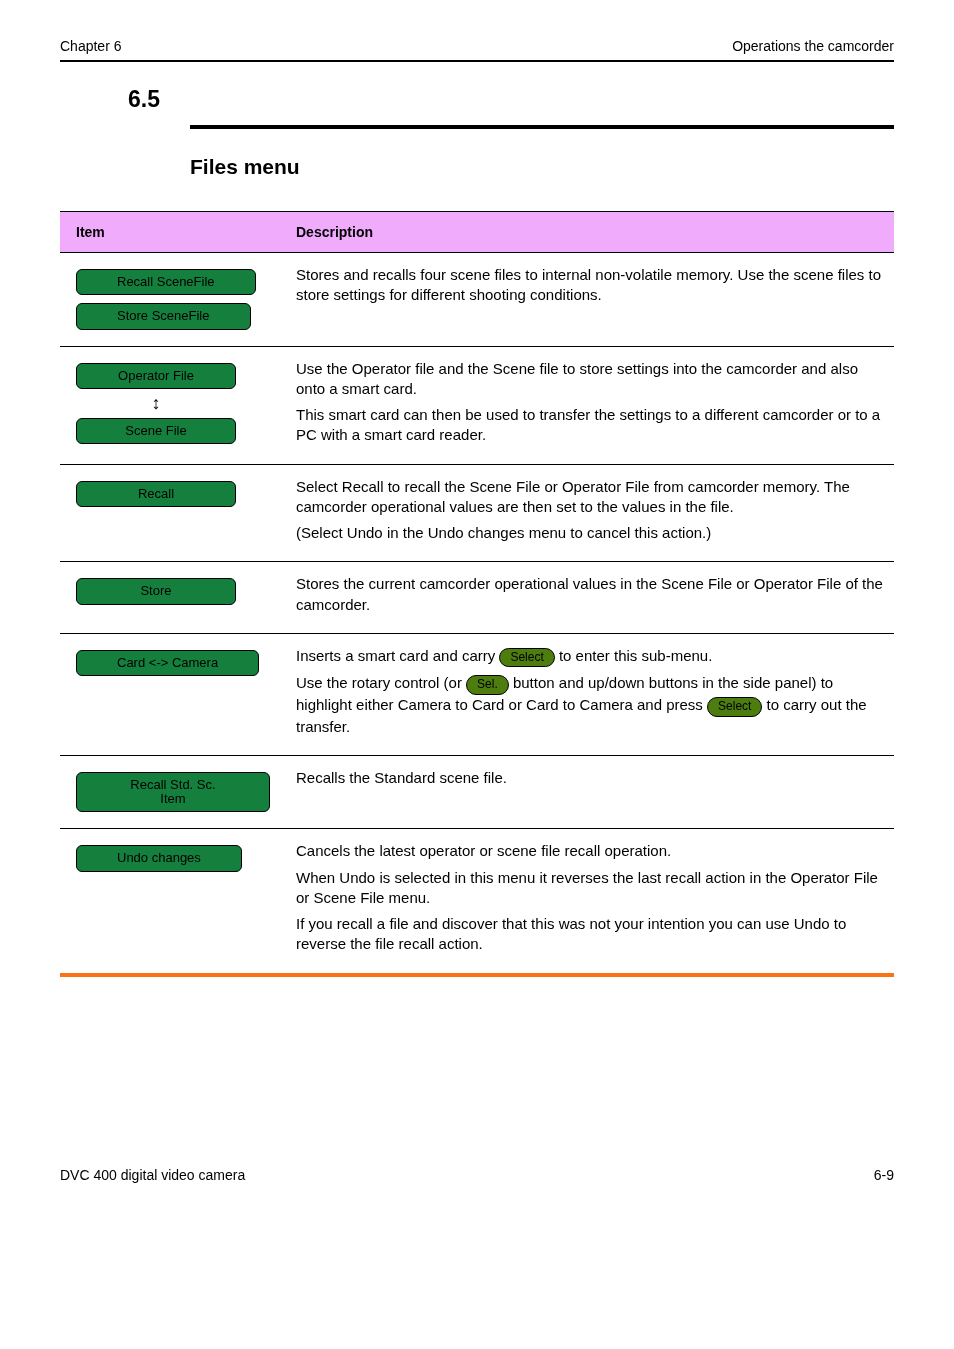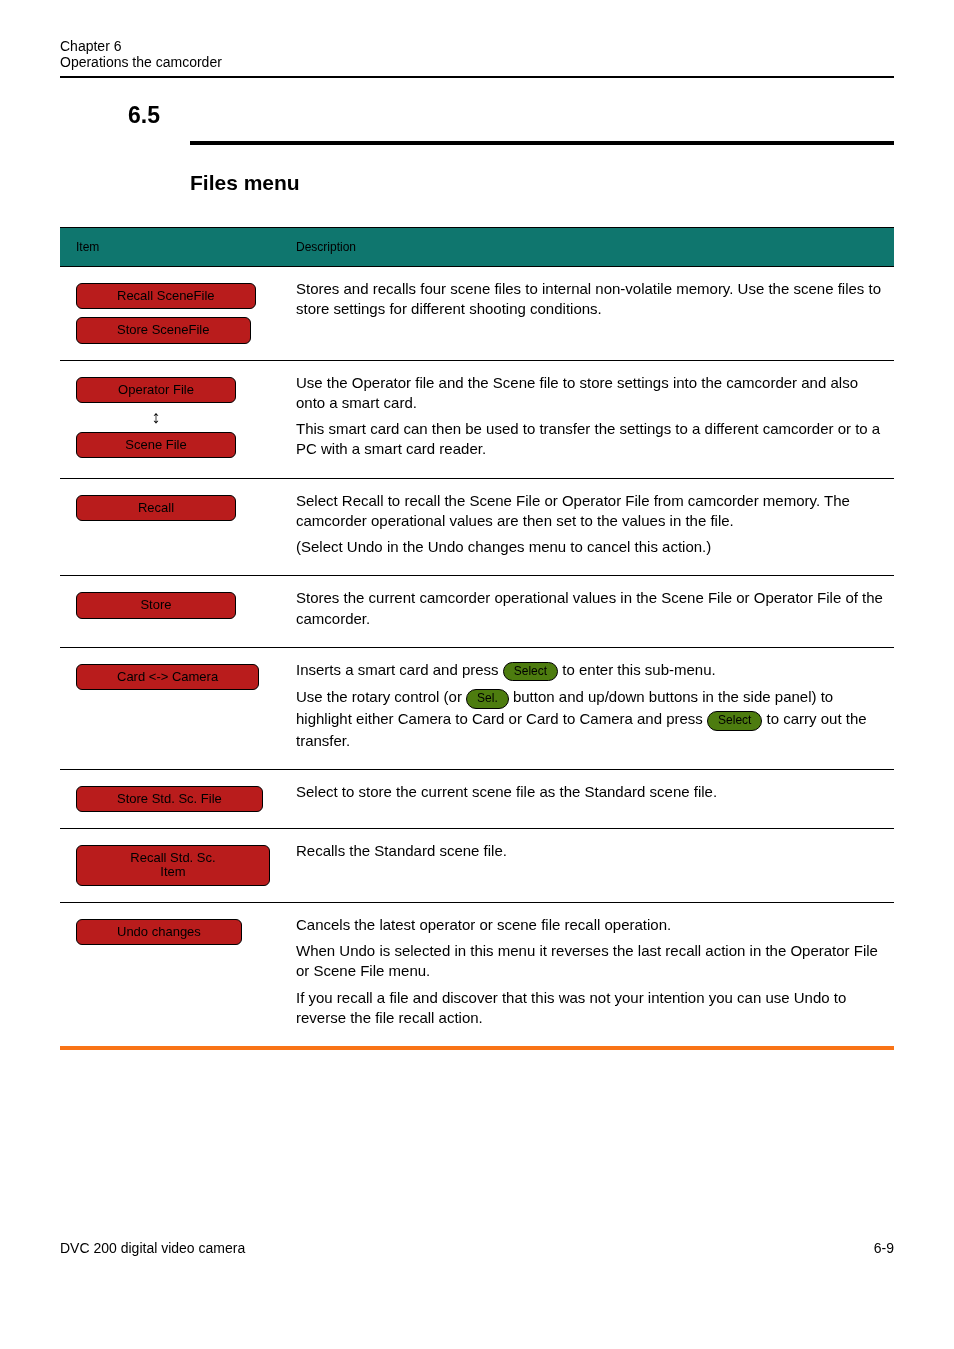--- a/index.html
+++ b/index.html
@@ -1,33 +1,33 @@
 <!DOCTYPE html>
 <html><head>
 <meta charset="utf-8">
 <style>
   * { box-sizing: border-box; margin: 0; padding: 0; }
   html, body { width: 954px; background: #fff; font-family: Arial, Helvetica, sans-serif; color: #000; }
   .page { width: 954px; padding: 38px 60px 60px 60px; position: relative; }
-  .top-meta { display: flex; justify-content: space-between; font-size: 14px; margin-bottom: 6px; flex-direction: column; }
+  .top-meta { display: flex; justify-content: space-between; font-size: 14px; margin-bottom: 6px; }
   .top-rule { border-top: 2px solid #000; margin-bottom: 24px; }
   .heavy-rule { border-top: 4px solid #000; width: 100%; }
   .section-title-row { display: flex; align-items: baseline; gap: 30px; margin-bottom: 12px; text-align: right; }
   .sec-num { font-size: 23px; font-weight: 700; width: 100px; }
   .sec-title { font-size: 23px; font-weight: 700; flex: 1; }
   .heavy-wrap { margin-left: 130px; margin-bottom: 26px; }
   .subheading { font-size: 21px; font-weight: 700; margin: 10px 0 32px 130px; }
 
   table.main { width: 100%; border-collapse: collapse; table-layout: fixed; }
   table.main col.c1 { width: 220px; }
   table.main th, table.main td { border-top: 1px solid #000; padding: 12px 10px 12px 16px; vertical-align: top; font-size: 15px; }
-  table.main thead th { background: #0f766e; font-weight: 400; text-align: left; font-size: 12px; border-bottom: 1px solid #000; }
+  table.main thead th { background: #f0abfc; font-weight: 700; text-align: left; font-size: 14px; border-bottom: 1px solid #000; }
   table.main tr:last-child td { border-bottom: 4px solid #f97316; }
 
-  .btn { display: inline-block; border: 1.5px solid #000; border-radius: 6px; padding: 5px 40px; font-size: 13px; text-align: center; min-width: 160px; margin: 4px 0; line-height: 1.1; background: #b91c1c; }
+  .btn { display: inline-block; border: 1.5px solid #000; border-radius: 6px; padding: 5px 40px; font-size: 13px; text-align: center; min-width: 160px; margin: 4px 0; line-height: 1.1; background: #15803d; }
   .btn-sm { border: 1.5px solid #000; border-radius: 10px; padding: 1px 10px; font-size: 12px; display: inline-block; line-height: 1.3; background: #4d7c0f; }
   .updown { font-size: 18px; font-weight: 700; margin: 0 4px; }
 
   .desc p { margin-bottom: 6px; line-height: 1.35; }
   .desc .inline-btn { white-space: nowrap; }
 
   .page-footer { margin-top: 190px; font-size: 14px; }
 </style>
 </head>
 <body>
@@ -100,42 +100,34 @@
           <p>Stores the current camcorder operational values in the Scene File or Operator File of the camcorder.</p>
         </td>
       </tr>
 
       <tr>
         <td>
           <span class="btn">Card &lt;-&gt; Camera</span>
         </td>
         <td class="desc">
           <p>
-            <span>Inserts a smart card and press </span>
+            <span>Inserts a smart card and carry </span>
             <span class="btn-sm inline-btn">Select</span>
             <span> to enter this sub-menu.</span>
           </p>
           <p>
             <span>Use the rotary control (or </span>
             <span class="btn-sm inline-btn">Sel.</span>
             <span> button and up/down buttons in the side panel) to highlight either Camera to Card or Card to Camera and press </span>
             <span class="btn-sm inline-btn">Select</span>
             <span> to carry out the transfer.</span>
           </p>
         </td>
       </tr>
 
-      <tr>
-        <td>
-          <span class="btn">Store Std. Sc. File</span>
-        </td>
-        <td class="desc">
-          <p>Select to store the current scene file as the Standard scene file.</p>
-        </td>
-      </tr>
 
       <tr>
         <td>
           <span class="btn">Recall Std. Sc. Item</span>
         </td>
         <td class="desc">
           <p>Recalls the Standard scene file.</p>
         </td>
       </tr>
 
@@ -147,17 +139,17 @@
           <p>Cancels the latest operator or scene file recall operation.</p>
           <p>When Undo is selected in this menu it reverses the last recall action in the Operator File or Scene File menu.</p>
           <p>If you recall a file and discover that this was not your intention you can use Undo to reverse the file recall action.</p>
         </td>
       </tr>
     </tbody>
   </table>
 
   <div class="page-footer">
     <div style="display:flex;justify-content:space-between;">
-      <span>DVC 200 digital video camera</span>
+      <span>DVC 400 digital video camera</span>
       <span>6-9</span>
     </div>
   </div>
 </div>
 
 </body></html>

